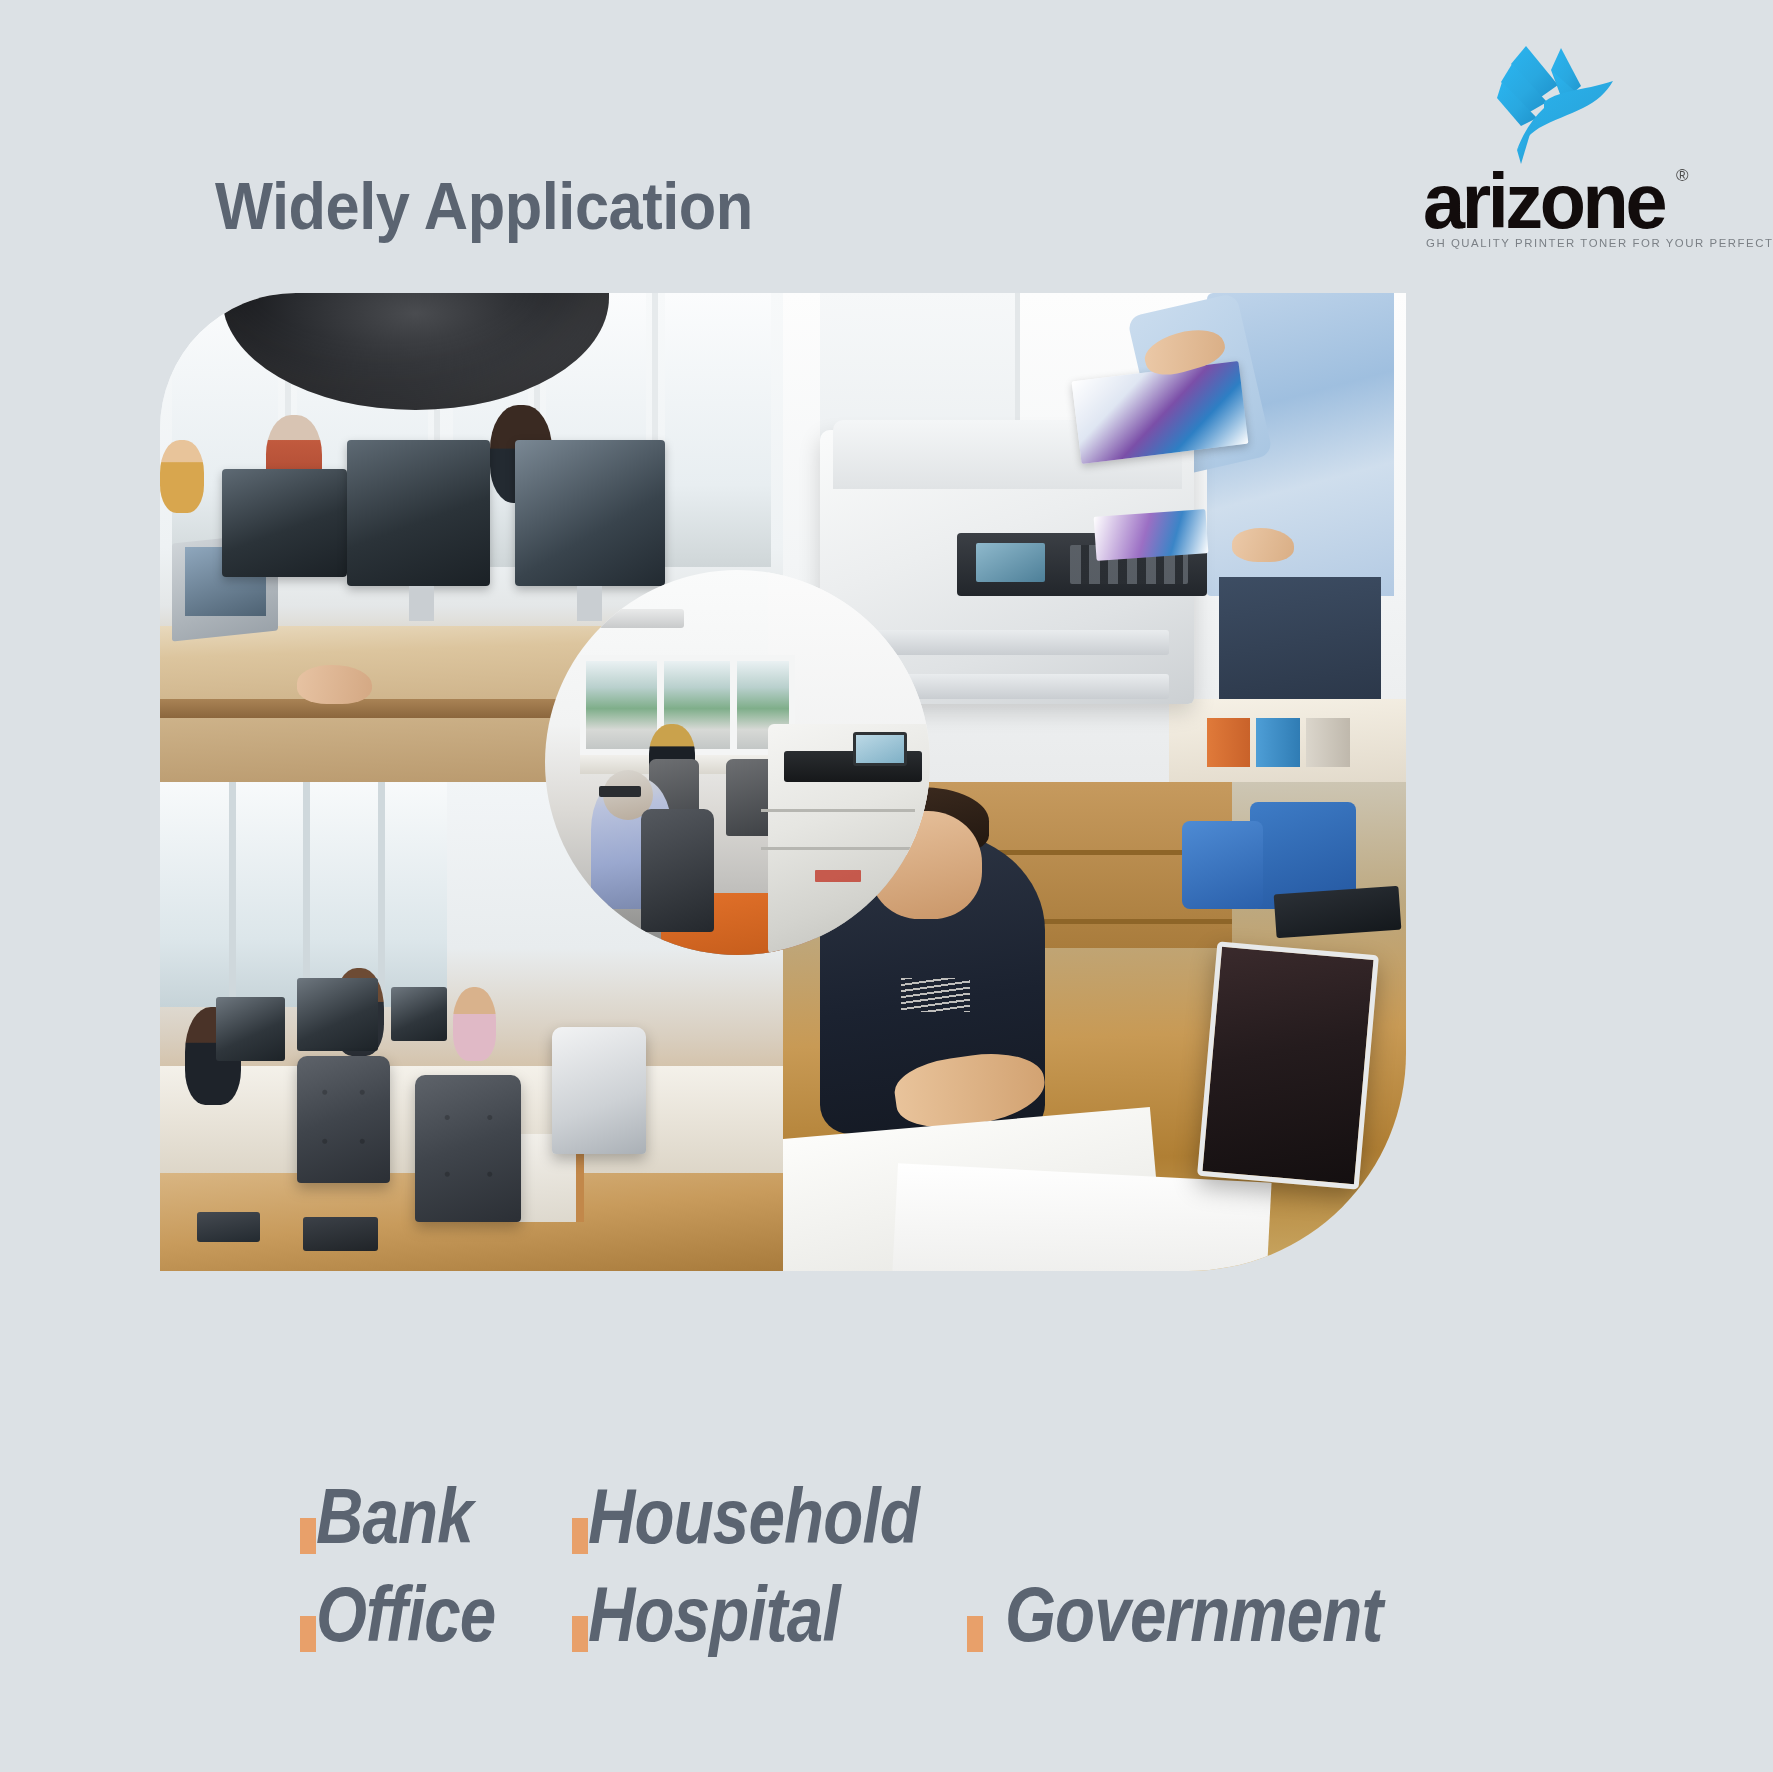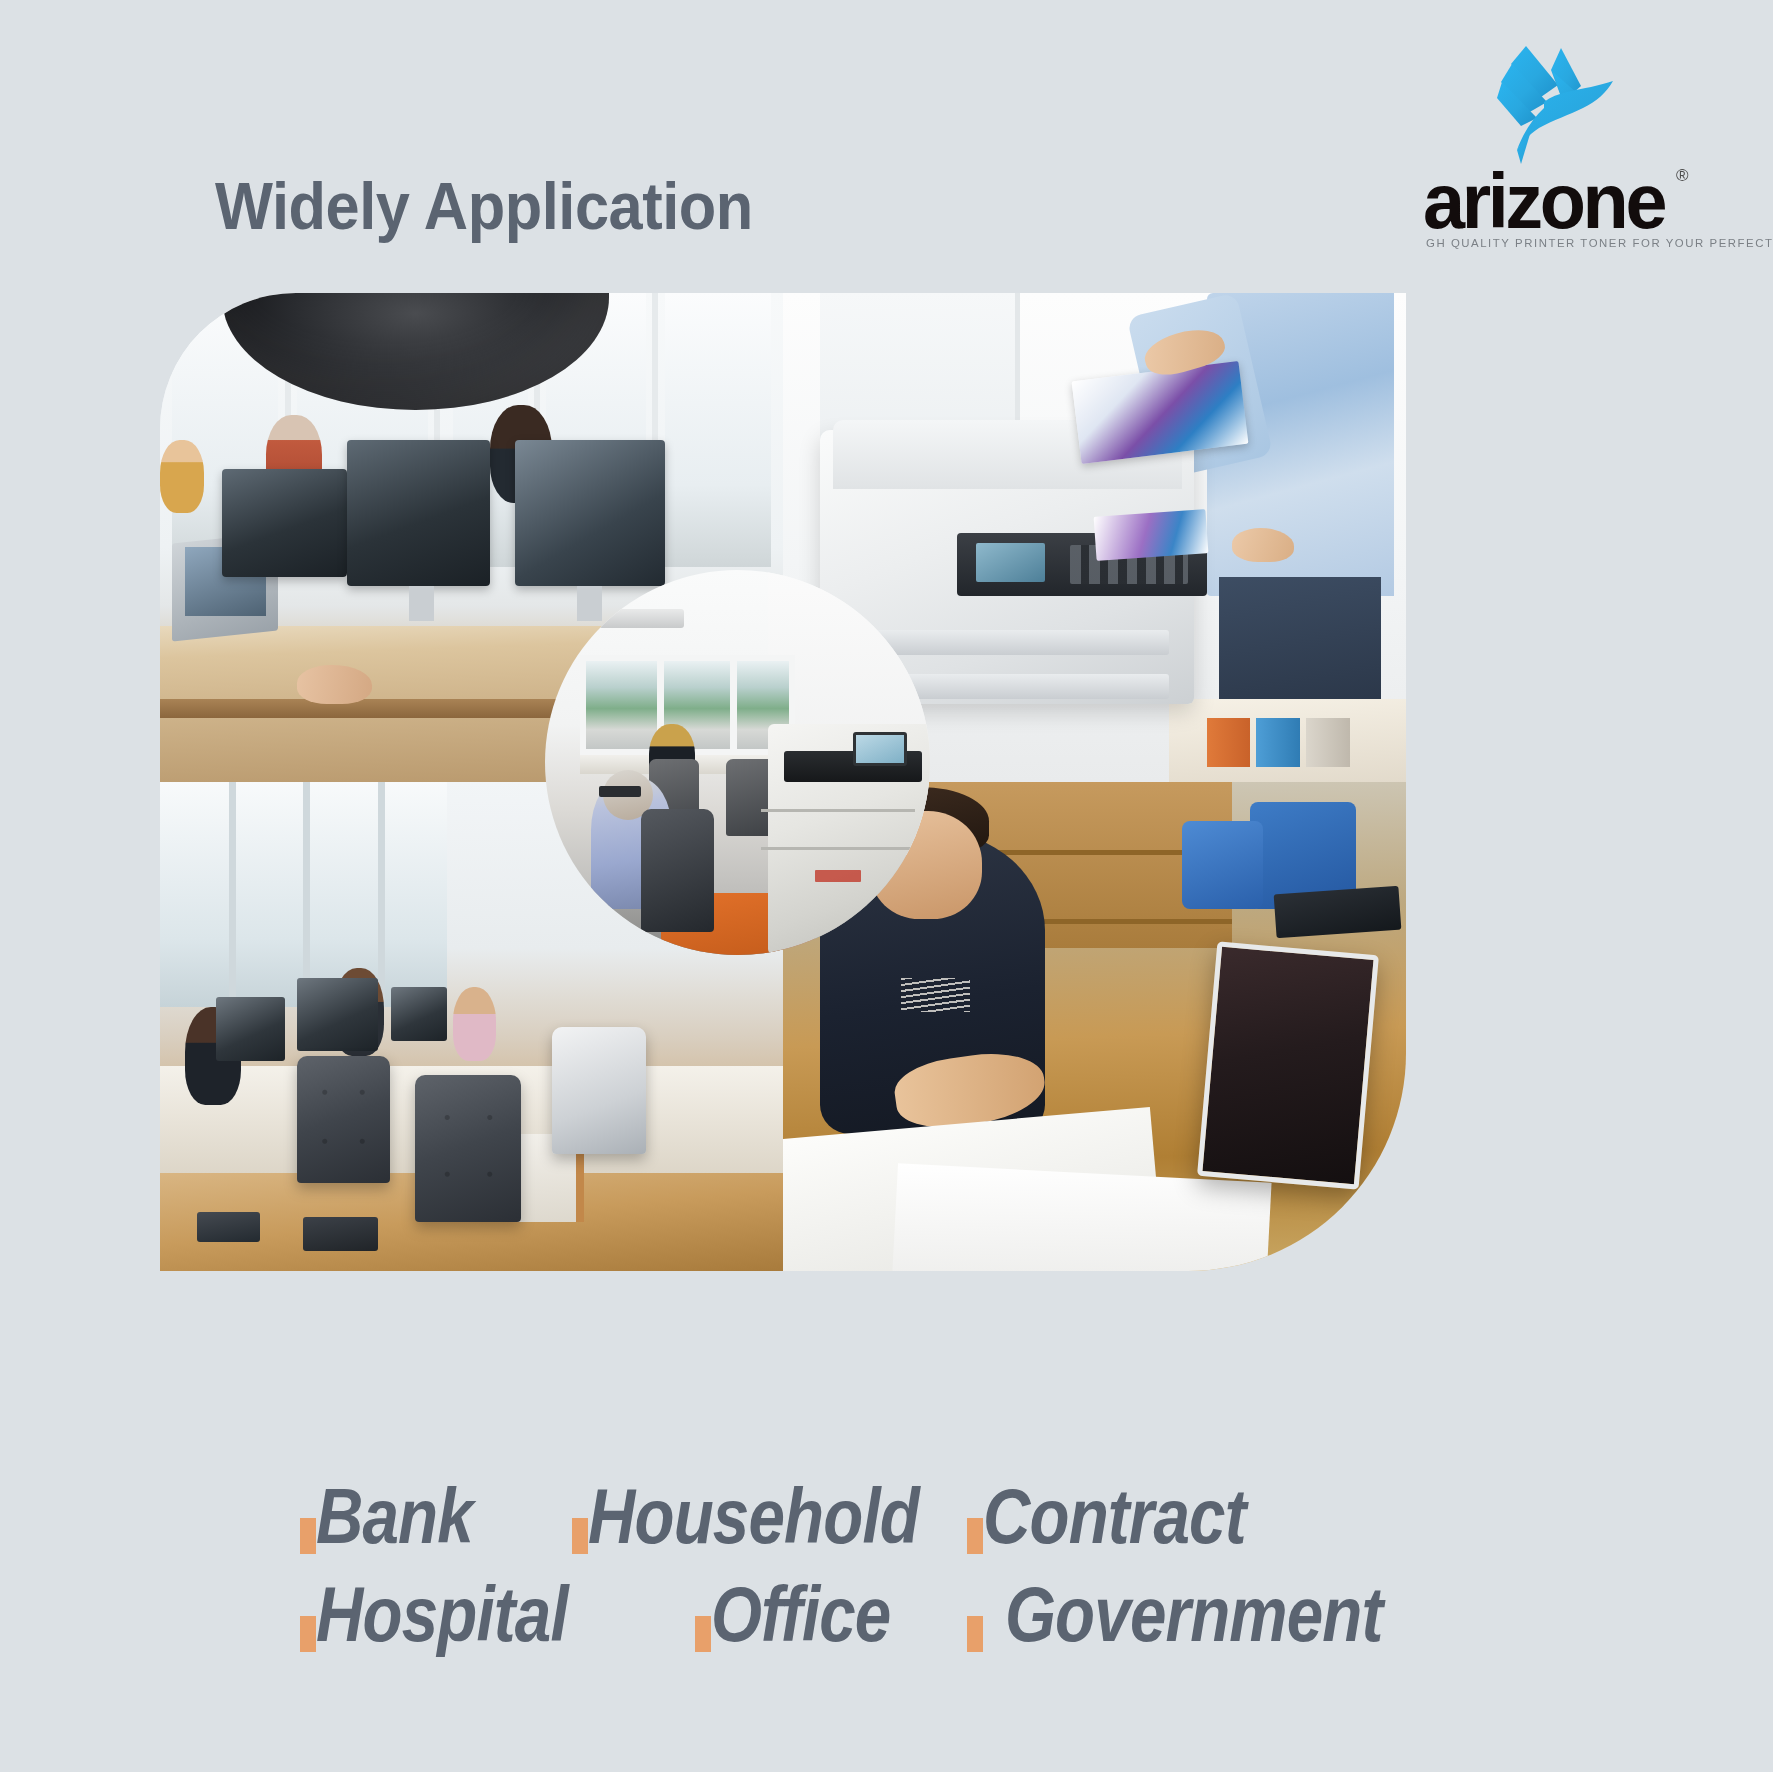--- a/index.html
+++ b/index.html
@@ -466,34 +466,30 @@
 
   <div class="label-row r1">
     <div class="label-item" style="width:272px;">
       <span class="bullet"></span>
       <span class="label-text">Bank</span>
     </div>
     <div class="label-item" style="width:395px;">
       <span class="bullet"></span>
       <span class="label-text">Household</span>
     </div>
-    <div class="label-item">
+  </div>
+
+  <div class="label-row r2">
+    <div class="label-item" style="width:272px;">
       <span class="bullet"></span>
-      <span class="label-text">Contract</span>
+      <span class="label-text">Office</span>
     </div>
-  </div>
-
-  <div class="label-row r2">
     <div class="label-item" style="width:395px;">
       <span class="bullet"></span>
       <span class="label-text">Hospital</span>
-    </div>
-    <div class="label-item" style="width:272px;">
-      <span class="bullet"></span>
-      <span class="label-text">Office</span>
     </div>
     <div class="label-item">
       <span class="bullet" style="margin-right:22px;"></span>
       <span class="label-text">Government</span>
     </div>
   </div>
 
 </div>
 
 </body></html>

